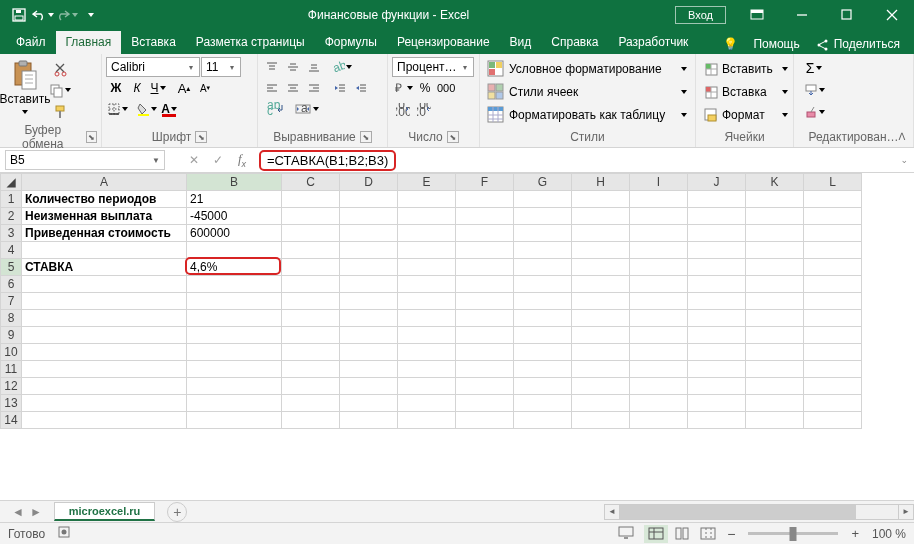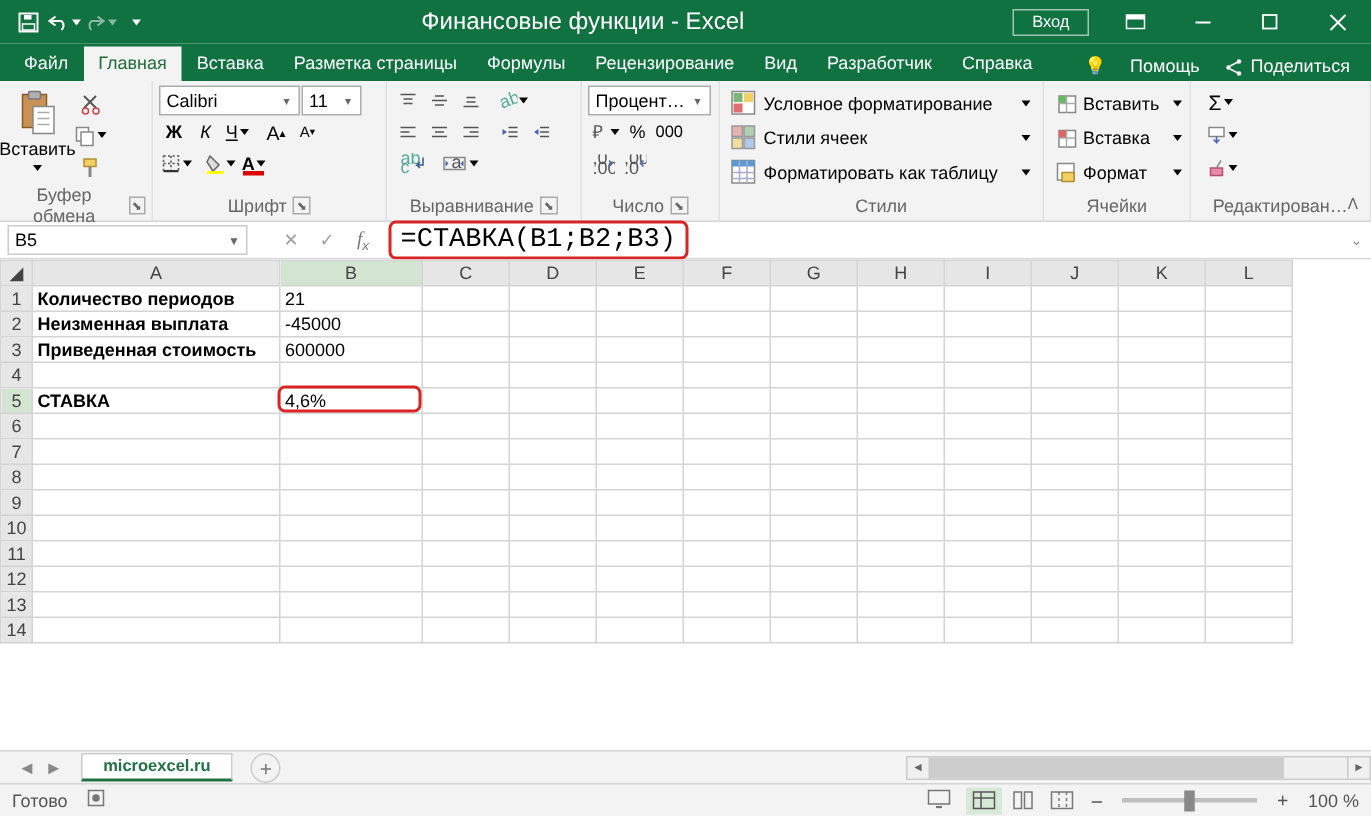--- a/index.html
+++ b/index.html
@@ -1,21 +1,21 @@
 <!DOCTYPE html>
 <html><head>
 <meta charset="utf-8">
 <style>
 * { margin:0; padding:0; box-sizing:border-box; font-family:'Segoe UI',Tahoma,sans-serif; font-size:12px; user-select:none; }
 body { background:#fff; width:914px; height:544px; overflow:hidden; position:relative; }
 
 .titlebar { height:29px; background:#0f7240; display:flex; align-items:center; color:#fff; }
 .titlebar .qat { display:flex; align-items:center; gap:2px; padding-left:8px; }
 .titlebar .qat .qbtn { width:22px; height:22px; display:flex; align-items:center; justify-content:center; cursor:pointer; }
-.titlebar .title { flex:1; text-align:center; font-size:16px; }
+.titlebar .title { flex:1; text-align:center; font-size:12px; }
 .titlebar .winbtns { display:flex; align-items:center; }
 .titlebar .winbtns .wbtn { width:45px; height:29px; display:flex; align-items:center; justify-content:center; cursor:pointer; }
 .titlebar .signin { border:1px solid rgba(255,255,255,.6); padding:2px 12px; margin-right:8px; font-size:11px; cursor:pointer; }
 
 .tabs { height:25px; background:#0f7240; display:flex; align-items:flex-end; color:#fff; padding-left:6px; }
 .tabs .tab { padding:4px 10px 5px; font-size:12px; cursor:pointer; }
 .tabs .tab.active { background:#f3f3f3; color:#1f6b3a; }
 .tabs .right { margin-left:auto; display:flex; align-items:center; padding-right:8px; gap:4px; }
 .tabs .right .ritem { display:flex; align-items:center; gap:4px; padding:3px 6px; cursor:pointer; }
 .tabs .right .ricon { width:14px; height:14px; display:flex; align-items:center; justify-content:center; }
@@ -37,21 +37,21 @@
 .combo .cval { flex:1; }
 .combo .carrow { width:12px; text-align:center; color:#666; font-size:8px; }
 
 .namebox-row { height:25px; background:#fff; border-bottom:1px solid #d4d4d4; display:flex; align-items:center; }
 .namebox { width:160px; height:20px; border:1px solid #ccc; margin-left:5px; display:flex; align-items:center; padding:0 4px; font-size:12px; }
 .namebox .nbarrow { margin-left:auto; font-size:8px; color:#666; }
 .fbar-btns { display:flex; gap:2px; margin-left:18px; }
 .fbar-btn { width:22px; height:20px; display:flex; align-items:center; justify-content:center; color:#a0a0a0; cursor:pointer; }
 .fx { font-style:italic; color:#777; font-family:'Times New Roman',serif; font-size:13px; }
 .formula-input { flex:1; margin-left:6px; margin-right:28px; height:20px; display:flex; align-items:center; }
-.formula-highlight { border:2.5px solid #d82424; border-radius:5px; padding:1px 6px; font-size:18px;font-family:Liberation Mono, monospace; }
+.formula-highlight { border:2.5px solid #d82424; border-radius:5px; padding:1px 6px; font-size:13px; }
 
 .sheet { position:absolute; top:173px; bottom:44px; left:0; right:0; background:#fff; overflow:hidden; }
 .grid { border-collapse:collapse; table-layout:fixed; }
 .grid th, .grid td { border:1px solid #d4d4d4; font-size:12px; font-weight:normal; height:17px; padding:0 3px; overflow:hidden; white-space:nowrap; }
 .grid th { background:#e6e6e6; color:#444; text-align:center; }
 .grid .rowhdr { width:21px; text-align:center; background:#e6e6e6; }
 .grid td { text-align:left; }
 .grid td.num { text-align:left; }
 .sel-border { position:absolute; border:2.5px solid #d82424; border-radius:5px; pointer-events:none; z-index:10; }
 .grid th.colsel, .grid th.rowsel { background:#d3e4d3; }
@@ -135,22 +135,22 @@
 
 <div class="tabs">
   <div class="tab">Файл</div>
   <div id="ribtabs" style="display:flex">
       <div class="tab active">Главная</div>
       <div class="tab">Вставка</div>
       <div class="tab">Разметка страницы</div>
       <div class="tab">Формулы</div>
       <div class="tab">Рецензирование</div>
       <div class="tab">Вид</div>
+      <div class="tab">Справка</div>
       <div class="tab">Разработчик</div>
-      <div class="tab">Справка</div>
     </div>
   <div class="right">
     <div class="ritem">
         <span class="ricon">💡</span>
       </div>
     <div class="ritem">
         <span>Помощь</span>
       </div>
     <div class="ritem">
         <span class="ricon">

